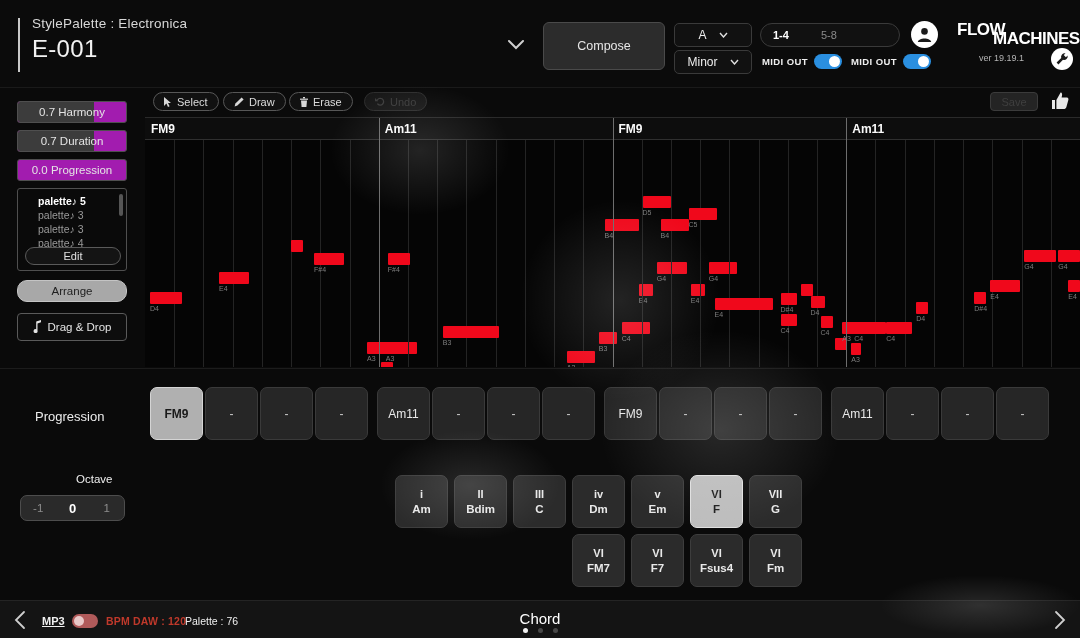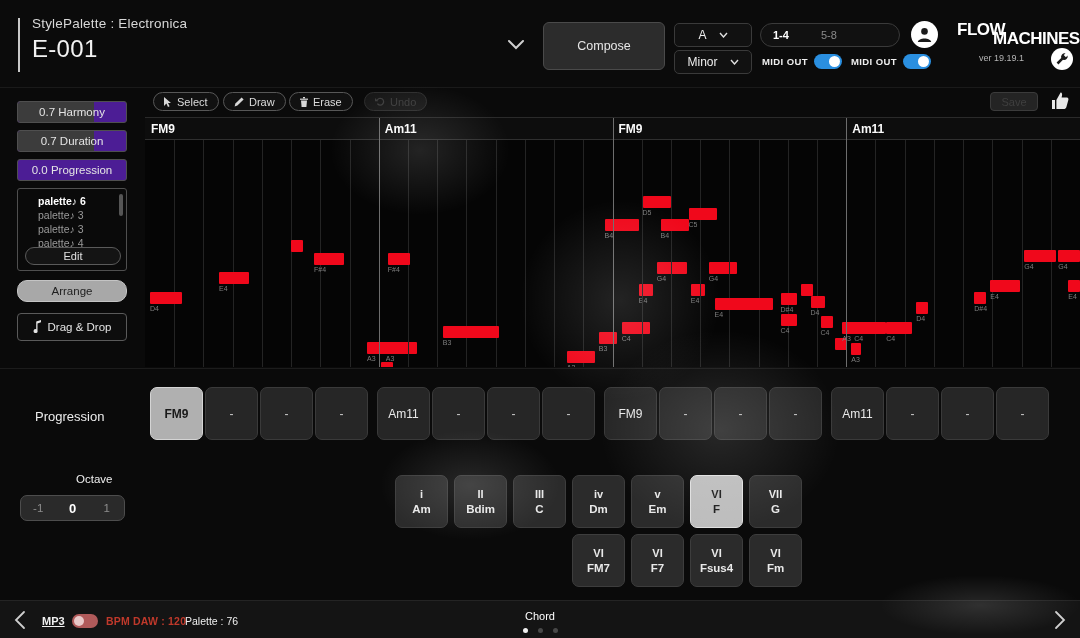--- a/index.html
+++ b/index.html
@@ -79,21 +79,21 @@
     color: #fff; letter-spacing: -0.5px; }
   .logo-ver { position: absolute; left: 22px; top: 33px; font-size: 9px; color: #b5b5b5; }
   .wrench { position: absolute; right: 2px; top: 28px; width: 22px; height: 22px;
     border-radius: 50%; background: #fff; display:flex; align-items:center;
     justify-content:center; cursor: pointer; }
 
   
   .sidebar { position: absolute; left: 0; top: 88px; width: 145px; height: 280px; }
   .slider {
     position: absolute; left: 17px; width: 110px; height: 22px;
-    border: 1px solid #4f4f4f; border-radius: 3px; background: #4c1d95;
+    border: 1px solid #4f4f4f; border-radius: 3px; background: #a21caf;
     overflow: hidden; cursor: pointer;
   }
   .slider .fill { position: absolute; left: 0; top: 0; height: 100%; background: #3c3c3c; }
   .slider .lbl { position: absolute; left: 0; top: 0; width: 100%; height: 100%;
     display: flex; align-items: center; justify-content: center;
     font-size: 11.5px; color: #e4e4e4; }
   #sl-harmony { top: 13px; }
   #sl-duration { top: 42px; }
   #sl-complexity { top: 71px; }
 
@@ -203,21 +203,21 @@
     color: #f0f0f0; font-weight: bold; text-decoration: underline; }
   .bb-sw { position: absolute; left: 72px; top: 13px; width: 26px; height: 14px;
     border-radius: 7px; background: #b05a5a; cursor: pointer; }
   .bb-sw:after { content:""; position:absolute; left:2px; top:2px; width:10px; height:10px;
     border-radius:50%; background:#e8c9c9; }
   .bb-bpm { position: absolute; left: 106px; top: 14px; font-size: 10.5px;
     color: #c0392b; font-weight: bold; letter-spacing: .2px; }
   .bb-pal { position: absolute; left: 185px; top: 14px; font-size: 10.5px;
     color: #efefef; }
   .bb-chord { position: absolute; left: 0; right: 0; top: 9px; text-align: center;
-    font-size: 11px; color: #fff; }
+    font-size: 15px; color: #fff; }
   .bb-dots { position: absolute; left: 0; right: 0; top: 27px;
     display: flex; justify-content: center; gap: 10px; }
   .bb-dots i { width: 5px; height: 5px; border-radius: 50%; background: #484848;
     display: block; cursor: pointer; }
   .bb-dots i.on { background: #f0f0f0; }
 
   .smudge { position: absolute; border-radius: 50%; pointer-events: none;
     background: radial-gradient(closest-side, rgba(255,255,255,.12), rgba(255,255,255,0)); }
 </style>
 </head>
@@ -296,21 +296,21 @@
       <div class="fill" style="width: 70%;"></div>
       <div class="lbl">0.7 Duration</div>
     </div>
     <div class="slider" id="sl-complexity">
       <div class="fill" style="width: 0%;"></div>
       <div class="lbl">0.0 Progression</div>
     </div>
 
     <div class="palette-box">
       <div class="pal-list" id="pal-list">
-          <div class="pal-item sel-item">palette♪ 6</div>
+          <div class="pal-item sel-item">palette♪ 5</div>
           <div class="pal-item">palette♪ 3</div>
           <div class="pal-item">palette♪ 3</div>
           <div class="pal-item">palette♪ 4</div>
         </div>
       <div class="pal-scroll"></div>
       <div class="edit-btn">Edit</div>
     </div>
 
     <div class="arrange-btn">Arrange</div>
     <div class="dnd-btn">

